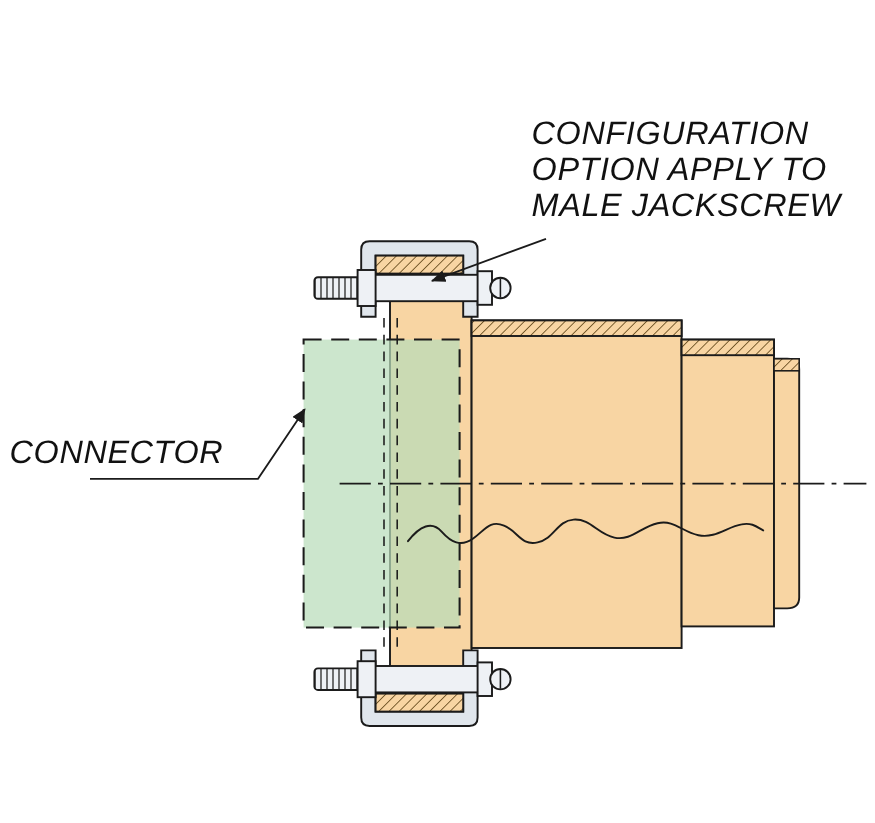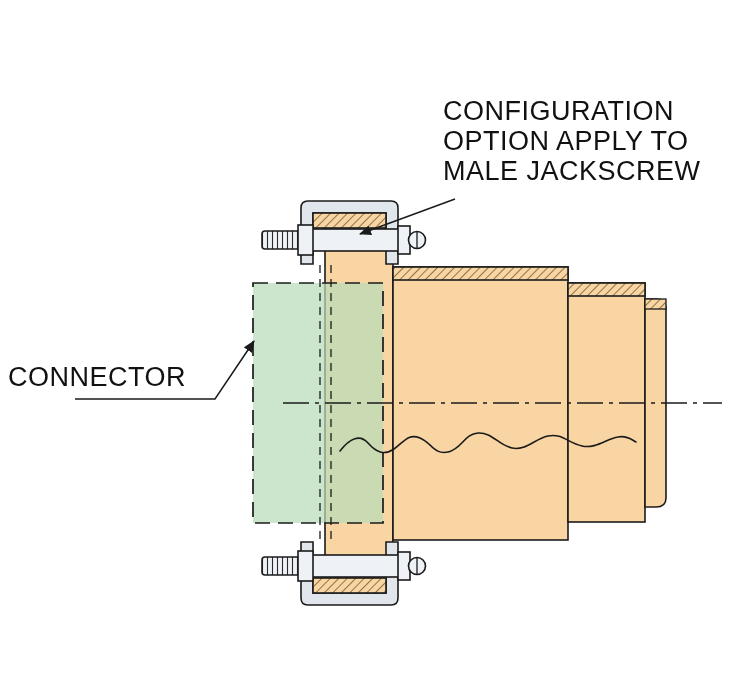--- a/index.html
+++ b/index.html
@@ -3,20 +3,21 @@
 <meta charset="utf-8">
 <style>
   html, body { margin: 0; padding: 0; background: #ffffff; }
   .stage {
     position: relative;
     width: 729px;
     height: 686px;
     background: #ffffff;
     overflow: hidden;
     font-family: "Liberation Sans", sans-serif;
+    font-style: italic;
   }
   svg { position: absolute; top: 0; left: 0; }
   .ann-text {
     font-family: "Liberation Sans", sans-serif;
     font-size: 27px;
     letter-spacing: 0.5px;
     fill: #111111;
   }
   .outline { stroke: #1b1b1b; stroke-width: 1.6; }
   .thin    { stroke: #1b1b1b; stroke-width: 1.3; }

